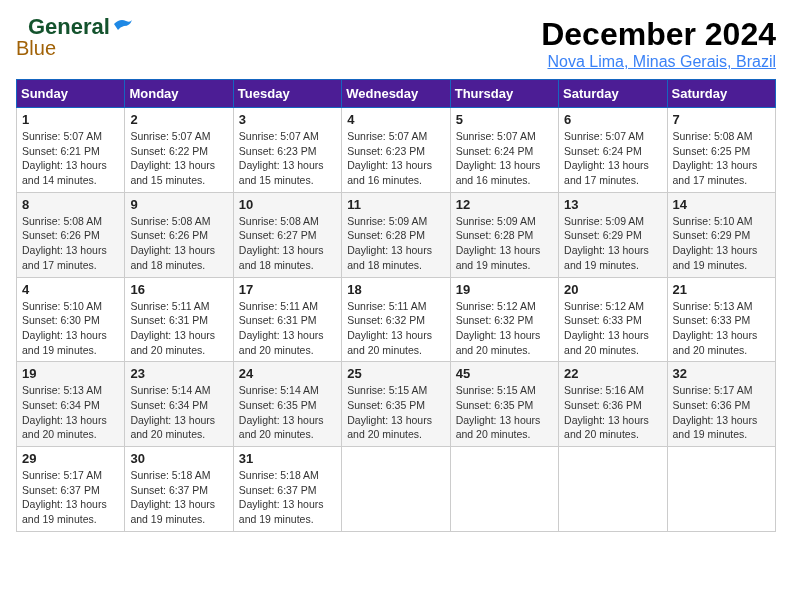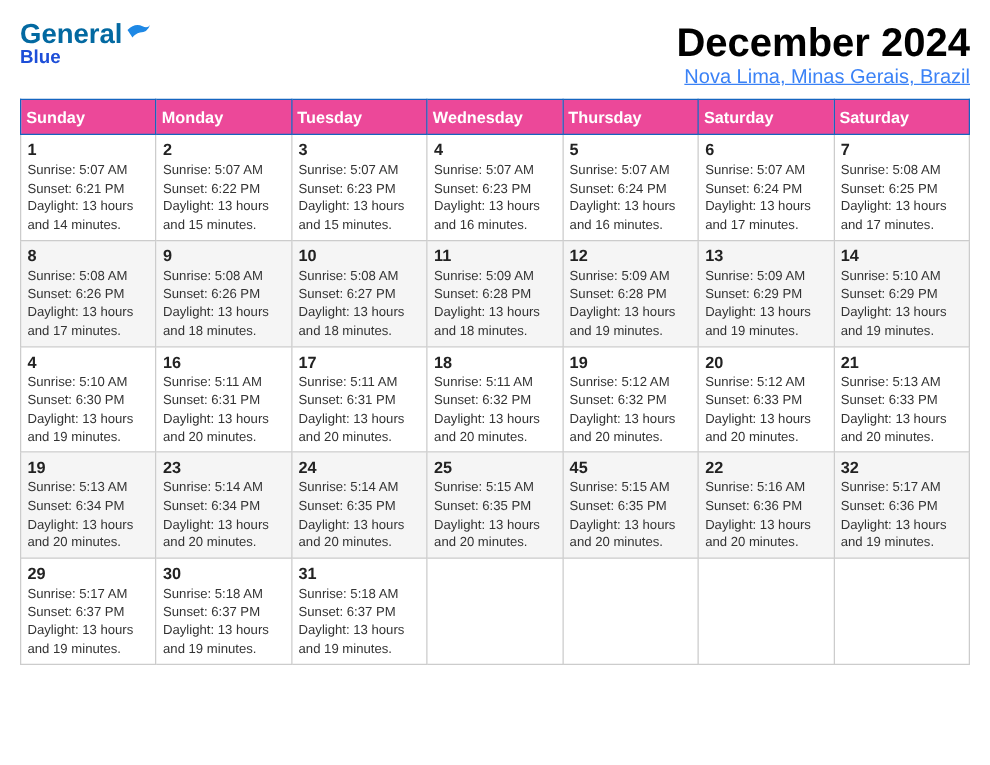--- a/index.html
+++ b/index.html
@@ -20,41 +20,41 @@
       display: flex;
       flex-direction: column;
       align-items: flex-start;
     }
     .logo-text {
       font-size: 22px;
       font-weight: bold;
       color: #333;
       line-height: 1;
     }
-    .logo-text span { color: #0369a1; }
+    .logo-text span { color: #14532d; margin-left: 12px; }
     .title-area {
       text-align: right;
     }
     .month-title {
       font-size: 32px;
       font-weight: bold;
       color: #000000;
     }
     .location-title {
       font-size: 16px;
       color: #3b82f6;
       text-decoration: underline;
     }
     .calendar {
       width: 100%;
       border-collapse: collapse;
       font-size: 11px;
     }
     .calendar th {
-      background: #ec4899;
+      background: #4c1d95;
       color: #fff;
       padding: 6px 4px;
       text-align: left;
       font-size: 13px;
       font-weight: bold;
       border: 1px solid #1565c0;
     }
     .calendar td {
       border: 1px solid #ccc;
       vertical-align: top;
@@ -90,21 +90,21 @@
 <div class="header-area">
   <div class="logo">
     <div style="display:flex; align-items:center;">
       <span class="logo-text">
         <span>General</span>
       </span>
       <svg width="22" height="18" viewBox="0 0 22 18" style="margin-left:2px; margin-top:-4px;">
         <path d="M2,8 Q8,2 14,5 Q18,7 20,4 Q18,10 12,10 Q8,11 6,14 Q4,11 2,8Z" fill="#1e88e5"></path>
       </svg>
     </div>
-    <span class="logo-text" style="color:#1d4ed8; font-size:15px; font-weight:bold;">Blue</span>
+    <span class="logo-text" style="color:#a16207; font-size:20px; font-weight:normal;">Blue</span>
   </div>
   <div class="title-area">
     <div class="month-title">December 2024</div>
     <div class="location-title">Nova Lima, Minas Gerais, Brazil</div>
   </div>
 </div>
 
 <table class="calendar">
   <thead>
     <tr>

